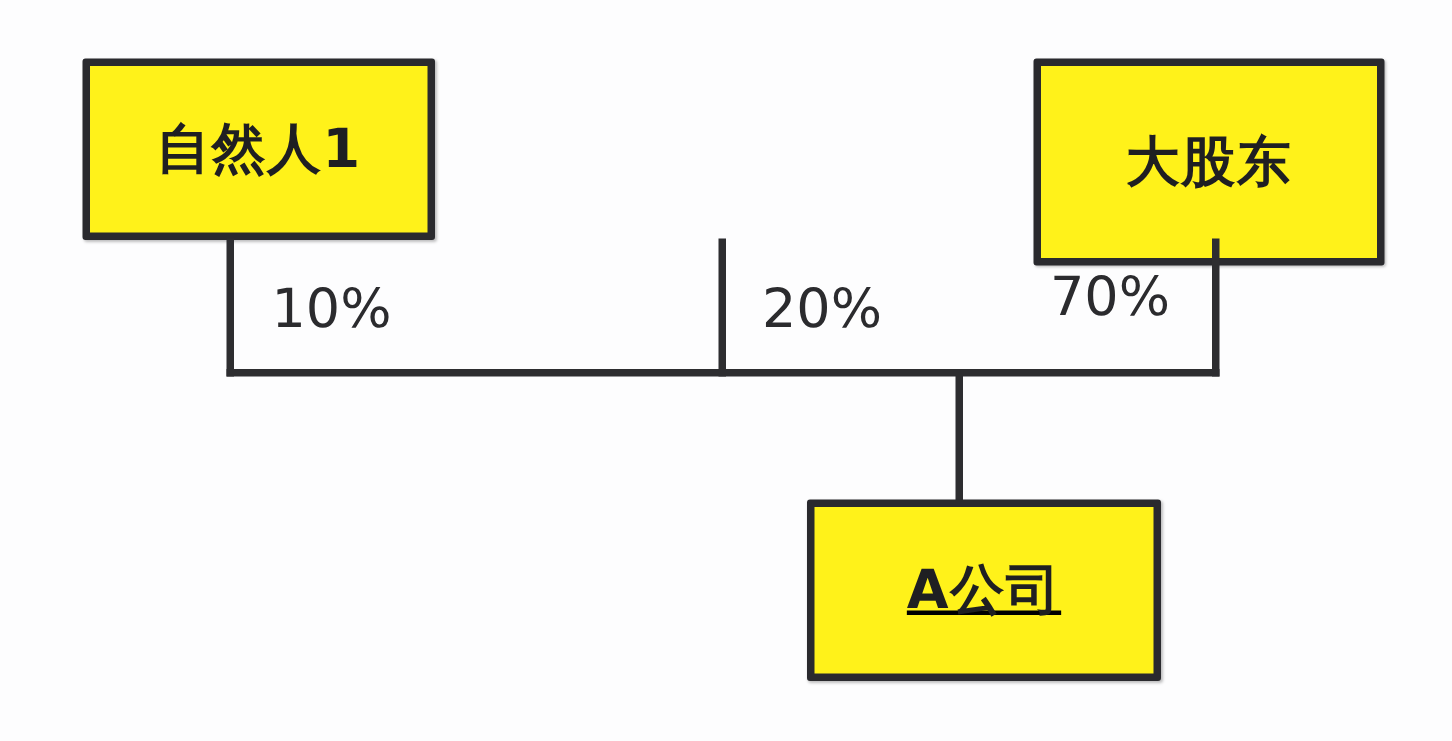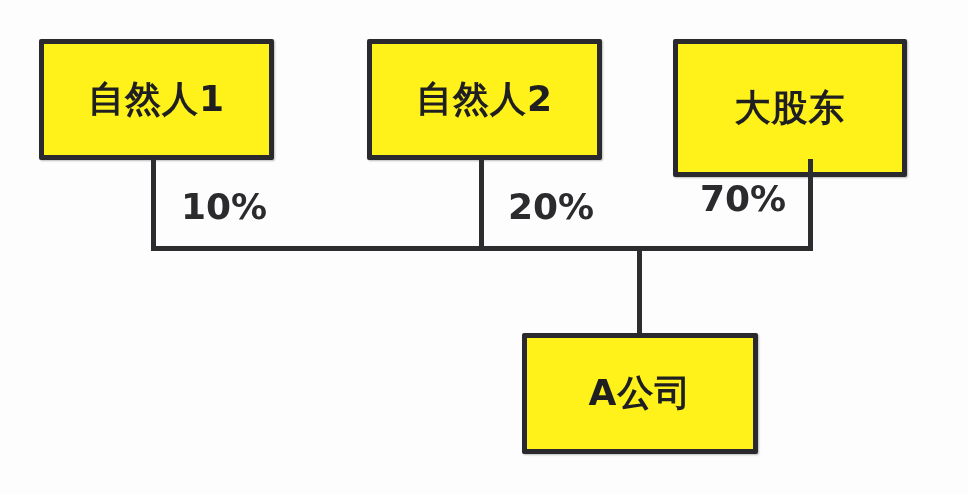--- a/index.html
+++ b/index.html
@@ -23,64 +23,62 @@
     .node {
       position: absolute;
       box-sizing: border-box;
       background: #fff21a;
       border: 5px solid #2a2a2e;
       border-radius: 2px;
       display: flex;
       align-items: center;
       justify-content: center;
       box-shadow: 1px 1px 2px rgba(0,0,0,0.25);
+      margin-left: 16px;
     }
     .node-label {
       font-weight: bold;
       font-size: 36px;
       color: #1f1f22;
       letter-spacing: 1px;
       white-space: nowrap;
     }
     .line {
       position: absolute;
       background: #2d2d30;
     }
     .pct {
       position: absolute;
-      font-weight: bold;
+      font-weight: normal;
       font-size: 36px;
       color: #2b2b2e;
       white-space: nowrap;
     }
   </style>
 </head>
 <body>
 
 <div class="canvas">
 
   <div class="node" style="left:39px; top:39px; width:235px; height:121px;">
     <span class="node-label">自然人1</span>
   </div>
 
-  <div class="node" style="left:367px; top:39px; width:235px; height:121px;">
-    <span class="node-label">自然人2</span>
-  </div>
 
   <div class="node" style="left:673px; top:39px; width:234px; height:138px;">
     <span class="node-label">大股东</span>
   </div>
 
   <div class="line" style="left:151px; top:159px; width:5px; height:92px;"></div>
   <div class="line" style="left:479px; top:159px; width:5px; height:92px;"></div>
   <div class="line" style="left:808px; top:159px; width:5px; height:92px;"></div>
   <div class="line" style="left:151px; top:246px; width:662px; height:5px;"></div>
   <div class="line" style="left:637px; top:250px; width:5px; height:84px;"></div>
 
   <span class="pct" style="left:181px; top:186px;">10%</span>
   <span class="pct" style="left:508px; top:186px;text-align:right;">20%</span>
   <span class="pct" style="left:700px; top:178px;">70%</span>
 
-  <div class="node" style="left:522px; top:333px; width:236px; height:121px;">
+  <div class="node" style="left:522px; top:333px; width:236px; height:121px;text-decoration:underline;">
     <span class="node-label">A公司</span>
   </div>
 
 </div>
 
 </body></html>

